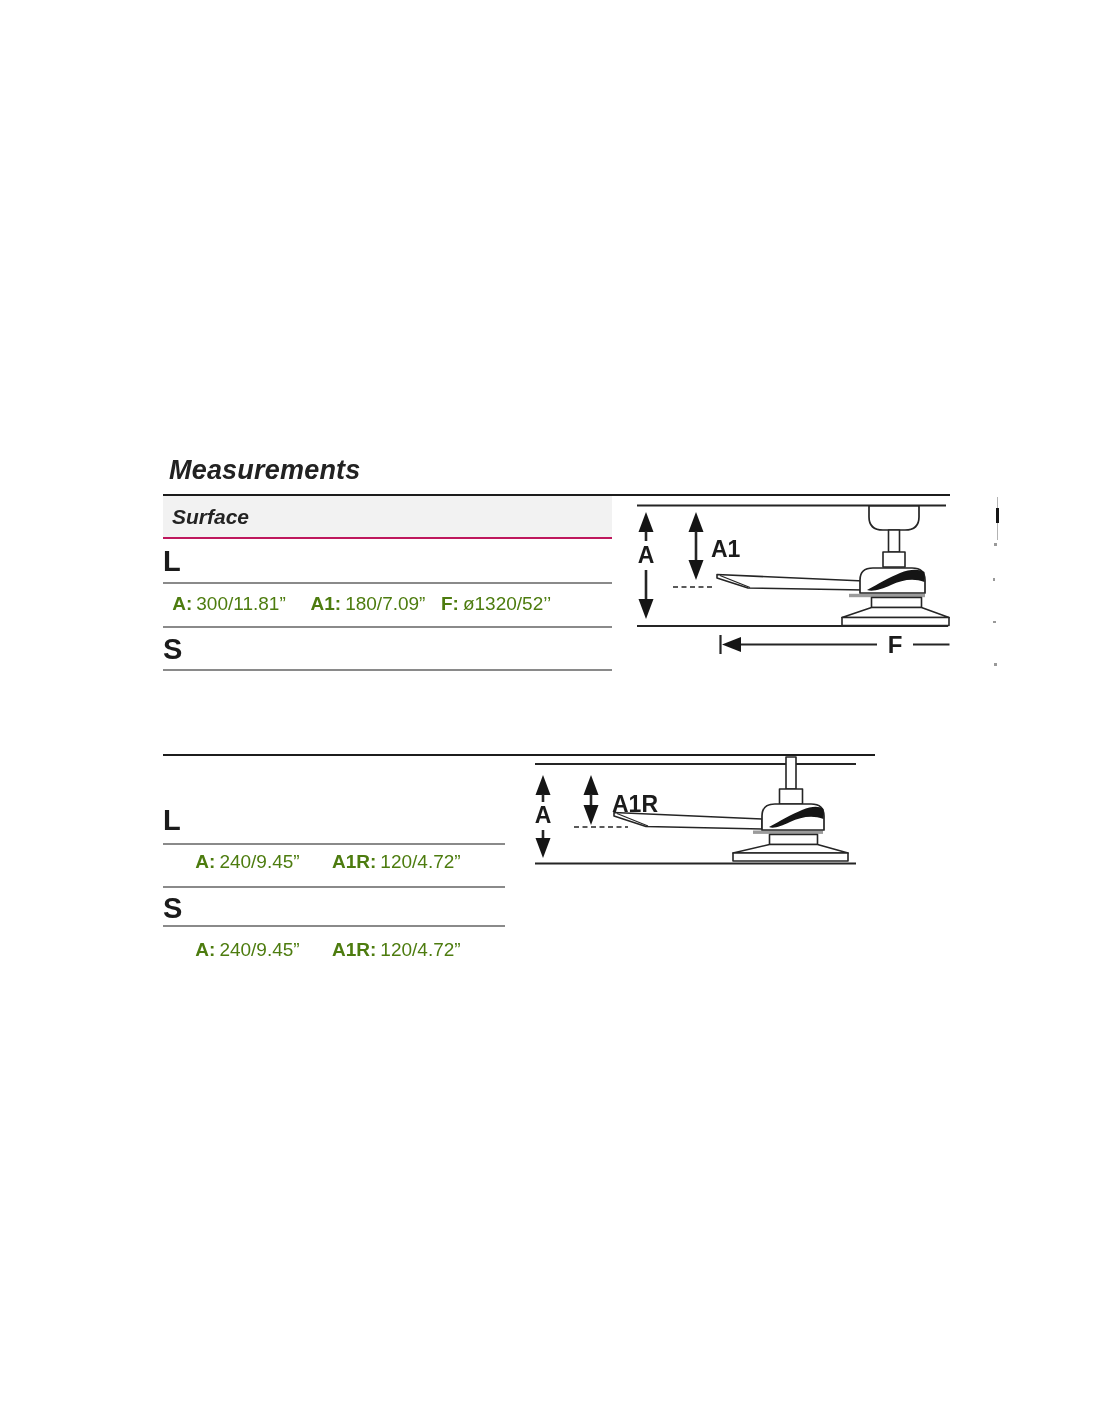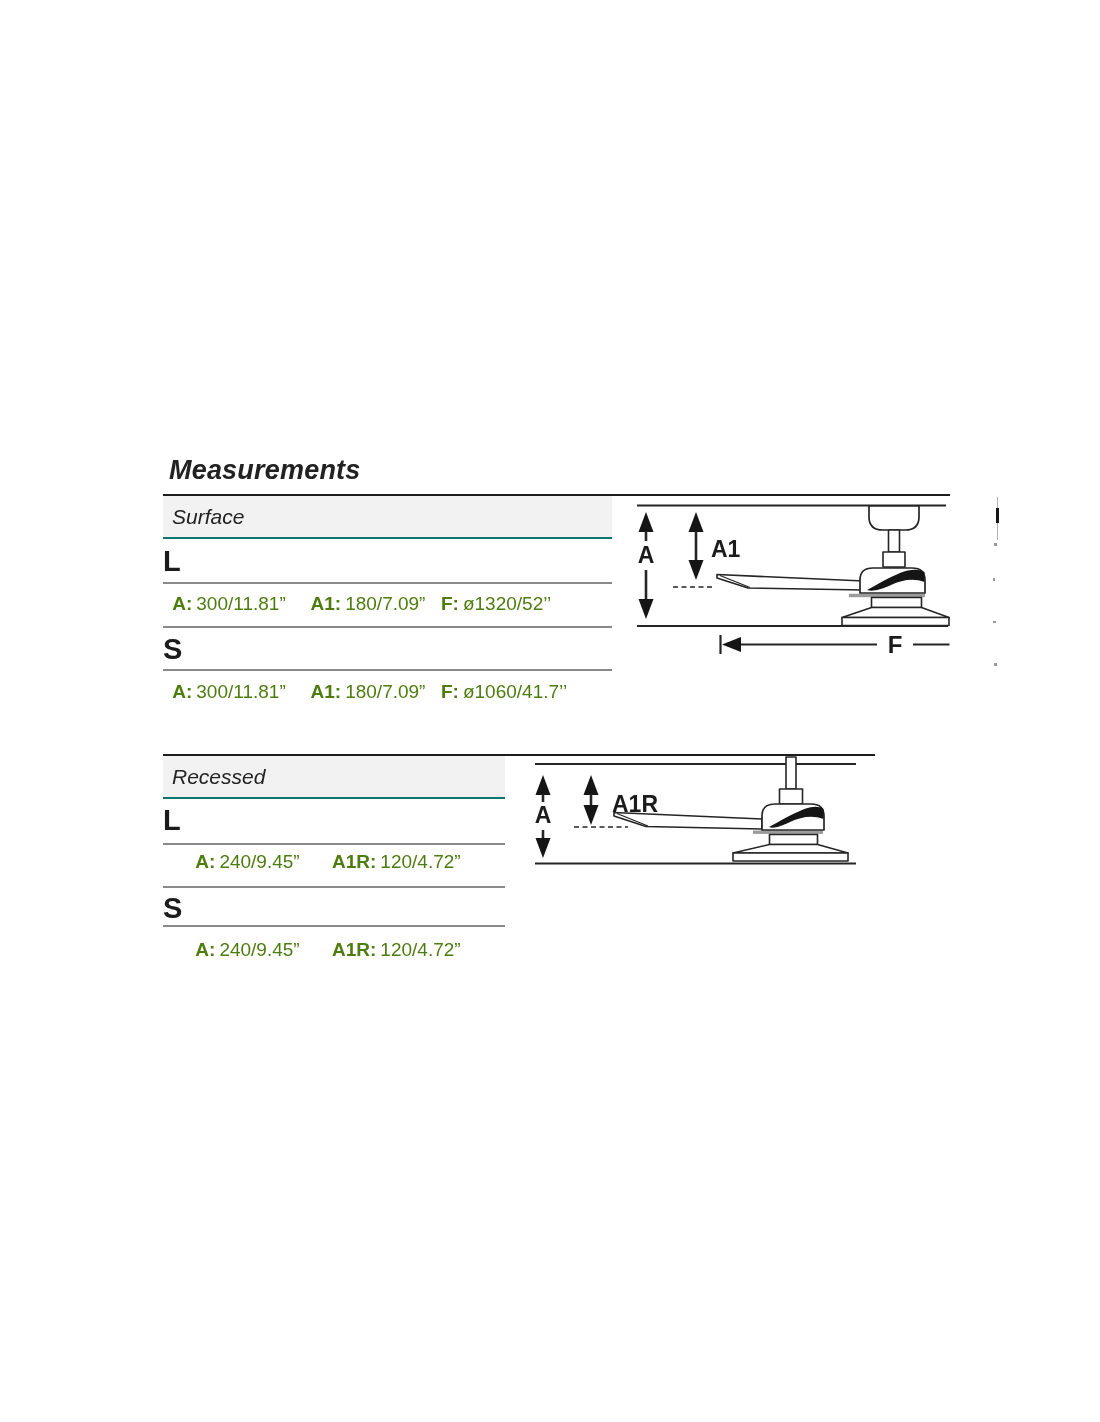--- a/index.html
+++ b/index.html
@@ -16,23 +16,23 @@
   .abs{position:absolute;}
   .page-title{
     left:169px;top:455px;
     font-size:27px;font-weight:bold;font-style:italic;
     letter-spacing:0.2px;color:#222;
   }
   .rule-dark{background:#1c1c1c;height:2px;}
   .rule-gray{background:#8a8a8a;height:1.5px;}
   .band{
     background:#f2f2f2;
-    border-bottom:2px solid #0f766e;
+    border-bottom:2px solid #be185d;
     box-sizing:border-box;
-    font-size:21px;font-weight:normal;font-style:italic;
+    font-size:21px;font-weight:bold;font-style:italic;
     color:#232323;
     padding-left:9px;
   }
   .band .bandtxt{line-height:41px;}
   .size-label{
     font-size:29px;font-weight:bold;color:#1b1b1b;line-height:30px;
   }
   .vals{font-size:19px;color:#4d7c0f;white-space:nowrap;text-align:center;}
   .vals .m{display:inline-block;vertical-align:top;}
   .surface-t .m1{width:132px;}
@@ -63,23 +63,20 @@
   <div class="abs rule-gray" style="left:163px;top:582px;width:449px;"></div>
 
   <div class="abs vals surface-t" style="left:163px;top:593px;">
     <span class="m m1"><span class="k">A:</span><span class="v">300/11.81”</span></span><span class="m m2"><span class="k">A1:</span><span class="v">180/7.09”</span></span><span class="m m3"><span class="k">F:</span><span class="v">ø1320/52’’</span></span>
   </div>
 
   <div class="abs rule-gray" style="left:163px;top:626px;width:449px;"></div>
   <div class="abs size-label" style="left:163px;top:634px;">S</div>
   <div class="abs rule-gray" style="left:163px;top:669px;width:449px;"></div>
 
-  <div class="abs vals surface-t" style="left:163px;top:681px;">
-    <span class="m m1"><span class="k">A:</span><span class="v">300/11.81”</span></span><span class="m m2"><span class="k">A1:</span><span class="v">180/7.09”</span></span><span class="m m3"><span class="k">F:</span><span class="v">ø1060/41.7’’</span></span>
-  </div>
 
   <svg class="abs" style="left:628px;top:483px;" width="340" height="185" viewBox="628 483 340 185">
     <g stroke="#252525" fill="none" stroke-linejoin="round" stroke-linecap="butt">
 
       <line x1="637" y1="505.5" x2="946" y2="505.5" stroke-width="2"></line>
 
       <polygon points="717,574.5 864,581 864,590 748,588 717,578" fill="#ffffff" stroke-width="1.6"></polygon>
       <line x1="720" y1="575.5" x2="750" y2="587.5" stroke-width="1.2"></line>
 
       <rect x="849" y="593.8" width="76" height="3.4" fill="#9b9b9b" stroke="none"></rect>
@@ -121,23 +118,20 @@
         <line x1="913" y1="644.5" x2="949.5" y2="644.5" stroke-width="2.2"></line>
       </g>
     </g>
     <text x="646" y="563" font-size="23" text-anchor="middle">A</text>
     <text x="711" y="557" font-size="23" text-anchor="start">A1</text>
     <text x="895" y="653" font-size="24" text-anchor="middle">F</text>
   </svg>
 
   <div class="abs rule-dark" style="left:163px;top:754px;width:712px;"></div>
 
-  <div class="abs band" style="left:163px;top:756px;width:342px;height:43px;">
-    <span class="bandtxt">Recessed</span>
-  </div>
 
   <div class="abs size-label" style="left:163px;top:805px;">L</div>
   <div class="abs rule-gray" style="left:163px;top:843px;width:342px;"></div>
 
   <div class="abs vals recessed-t" style="left:163px;top:851px;">
     <span class="m m1"><span class="k">A:</span><span class="v">240/9.45”</span></span><span class="m m2"><span class="k">A1R:</span><span class="v">120/4.72”</span></span>
   </div>
 
   <div class="abs rule-gray" style="left:163px;top:886px;width:342px;"></div>
   <div class="abs size-label" style="left:163px;top:893px;">S</div>

